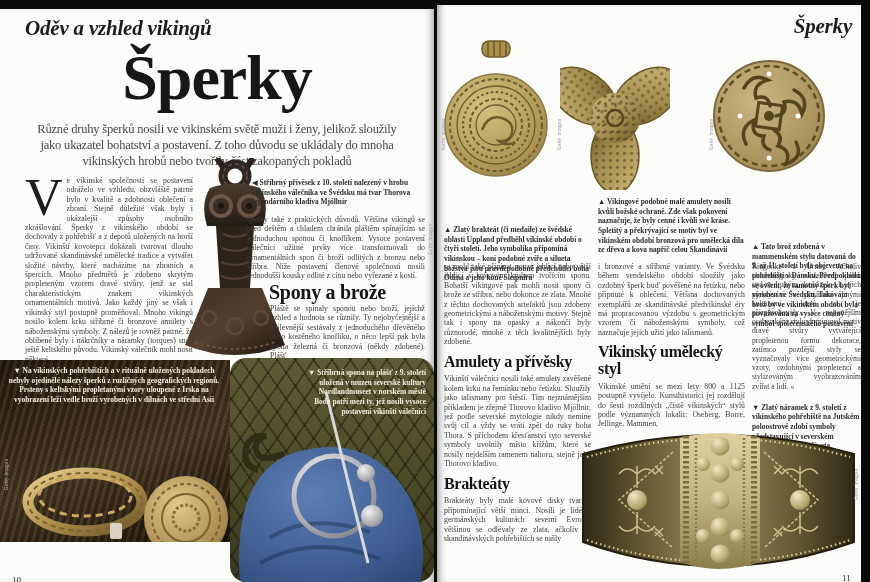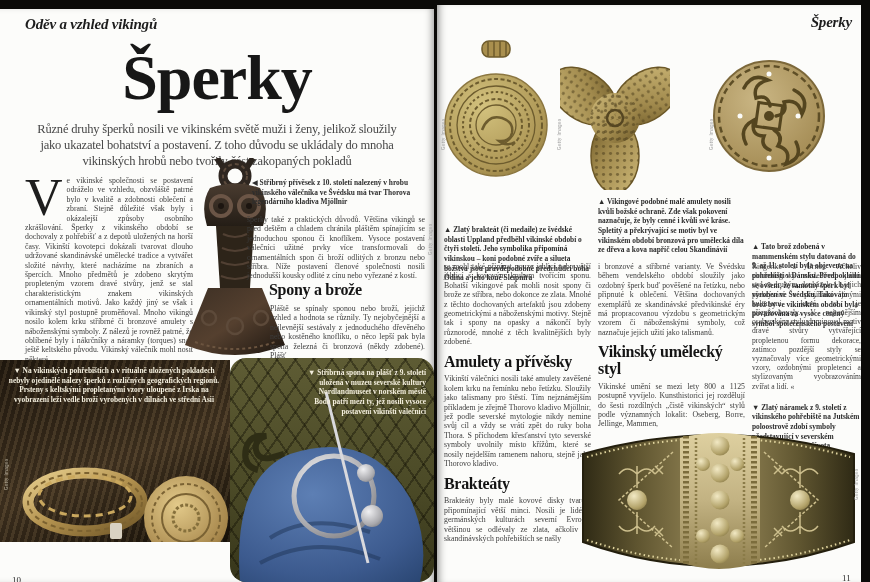--- a/index.html
+++ b/index.html
@@ -2,27 +2,27 @@
 <html><head>
 <meta charset="utf-8">
 <style>
   html,body{margin:0;padding:0;background:#000;}
   .spread{position:relative;width:870px;height:582px;background:#0b0a08;overflow:hidden;
           font-family:"Liberation Serif","DejaVu Serif",serif;color:#3b3b3b;}
   .page{position:absolute;background:#fcfcfa;}
   .page.left{left:0;top:9px;width:434px;height:573px;box-shadow:inset -6px 0 8px -5px rgba(0,0,0,.45);}
   .page.right{left:437px;top:5px;width:424px;height:577px;box-shadow:inset 7px 0 9px -6px rgba(0,0,0,.5);}
   .abs{position:absolute;}
-  .kicker{font-style:italic;font-weight:700;font-size:15px;color:#1d1d1d;letter-spacing:-0.2px;}
+  .kicker{font-style:italic;font-weight:700;font-size:21px;color:#1d1d1d;letter-spacing:-0.2px;}
   .title{font-size:64px;font-weight:700;color:#171717;text-align:center;letter-spacing:-1px;line-height:1;}
   .deck{font-size:12.5px;color:#474747;text-align:center;line-height:1.28;letter-spacing:-0.2px;}
   .body{font-size:7.8px;line-height:9.4px;text-align:justify;color:#3c3c3c;}
   .body.sm{font-size:7.6px;line-height:9.2px;}
   .dropcap{float:left;font-size:52px;line-height:40px;padding:2px 4px 0 0;color:#1d1d1d;font-weight:400;}
-  .h2{font-size:16px;font-weight:700;color:#141414;letter-spacing:-0.3px;}
+  .h2{font-size:20px;font-weight:700;color:#141414;letter-spacing:-0.3px;}
   .h3{font-size:16px;font-weight:700;color:#141414;letter-spacing:-0.3px;line-height:1.05;margin:7px 0 4px;}
   .cap{font-size:7.4px;font-weight:700;line-height:1.3;color:#2d2d2d;}
   .cap.light{color:#f3eedd;}
   .cap.right{text-align:right;}
   .pagenum{font-size:9px;color:#2e2e2e;margin-top:24px;}
   .credit{position:absolute;font-family:"Liberation Sans","DejaVu Sans",sans-serif;font-size:4.5px;
           color:#9a9a9a;letter-spacing:.4px;white-space:nowrap;transform:rotate(-90deg);transform-origin:left top;}
   .credit.onphoto{color:#cfc8b5;opacity:.85;}
   .fig{position:absolute;}
   .fur{background:linear-gradient(160deg,#241b10 0%,#473723 55%,#1a1309 100%);overflow:hidden;}

